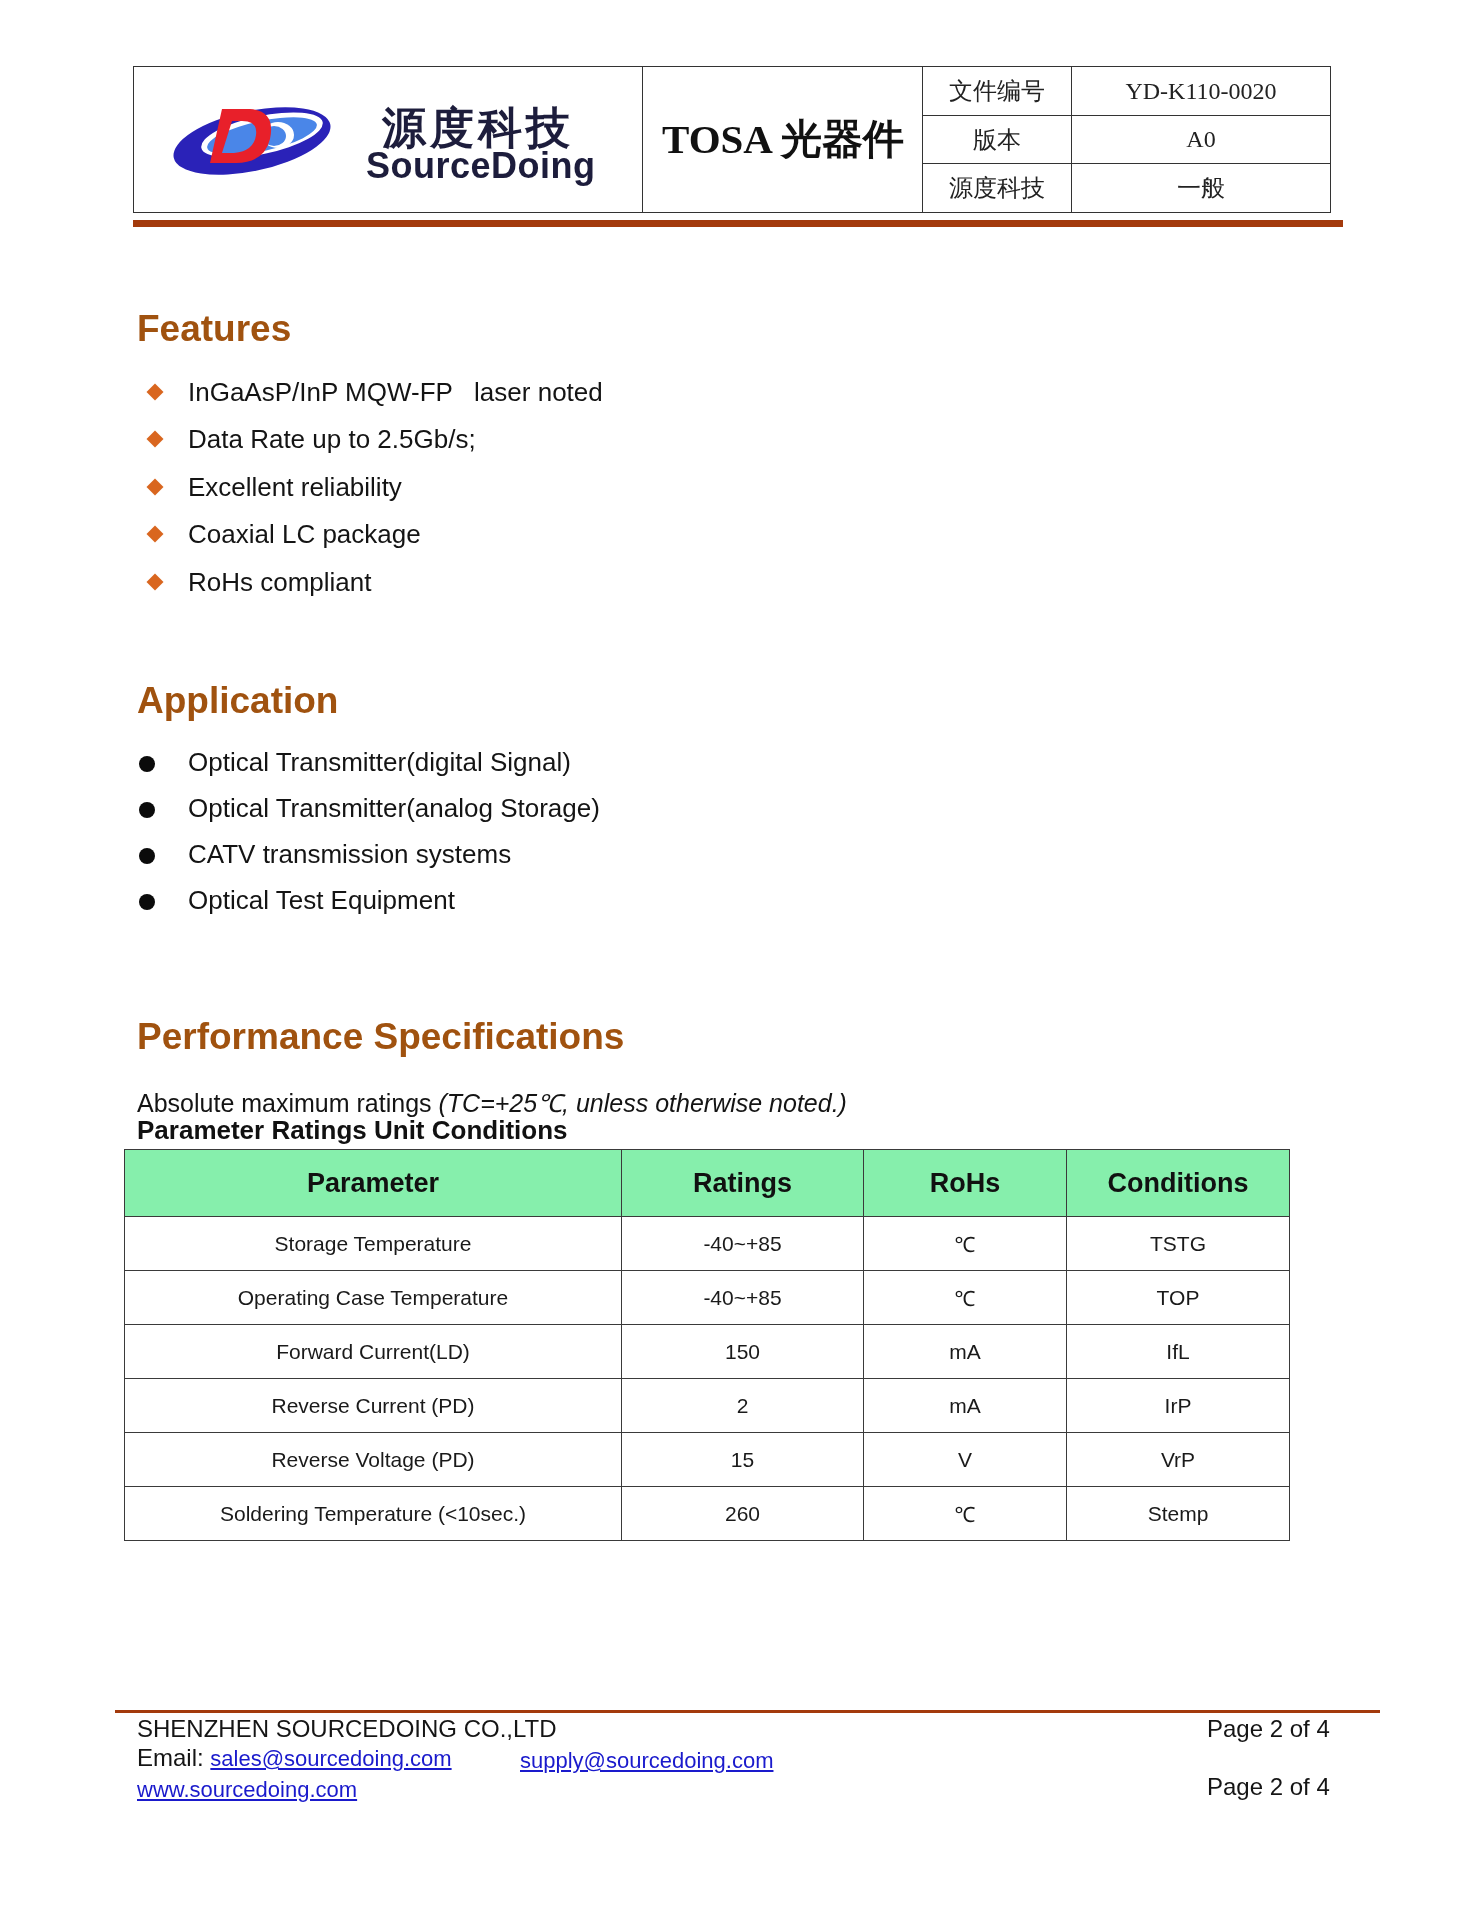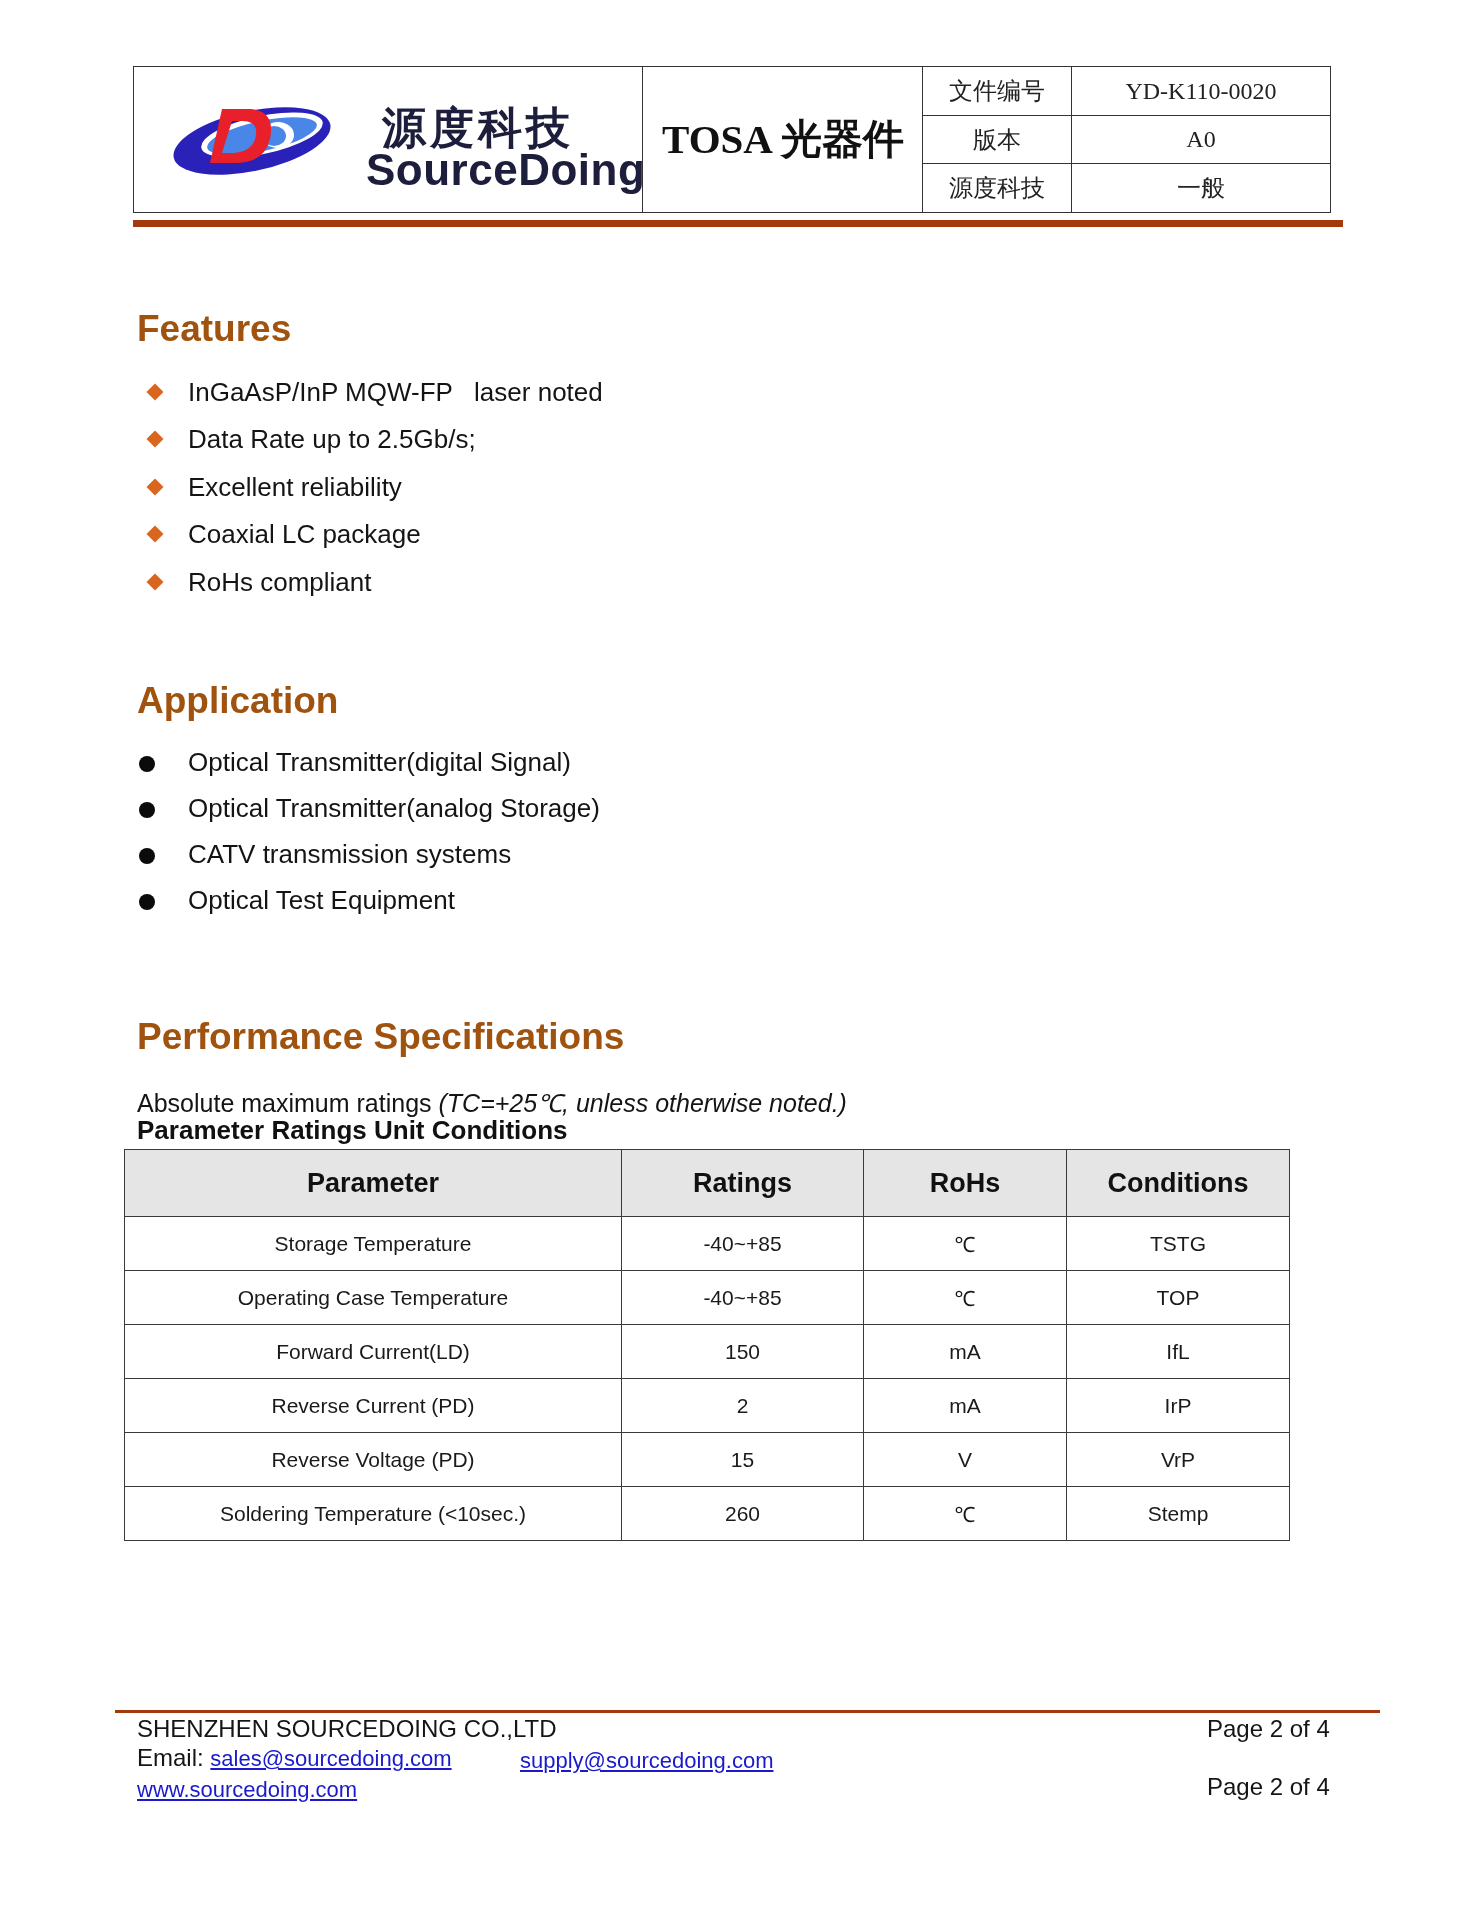--- a/index.html
+++ b/index.html
@@ -8,21 +8,21 @@
 
   
   .hdr { position: absolute; left: 133px; top: 66px; width: 1198px; height: 147px;
          border: 1.5px solid #333; box-sizing: border-box; }
   .hdr .vline { position: absolute; top: 0; bottom: 0; width: 0; border-left: 1.5px solid #333; }
   .hdr .hline { position: absolute; height: 0; border-top: 1.5px solid #333; }
   .logo { position: absolute; left: 36px; top: 34px; width: 440px; height: 80px; }
   .logo-cn { position: absolute; left: 212px; top: -2px; font-family: "DejaVu Sans", sans-serif;
              font-size: 44px; letter-spacing: 4px; color: #1d1d3c; font-weight: bold; white-space: nowrap; }
   .logo-en { position: absolute; left: 196px; top: 44px; font-family: "Liberation Sans", sans-serif;
-             font-size: 44px; font-weight: bold; color: #1d1d3c; white-space: nowrap; letter-spacing: 0.5px; }
+             font-size: 36px; font-weight: bold; color: #1d1d3c; white-space: nowrap; letter-spacing: 0.5px; }
   .doc-title { position: absolute; left: 509px; width: 280px; top: 0; height: 145px;
                display: flex; align-items: center; justify-content: center;
                font-family: "Liberation Serif", serif; font-weight: bold; font-size: 41px; color: #111; white-space: nowrap; }
   .meta-cell { position: absolute; display: flex; align-items: center; justify-content: center;
                font-family: "Liberation Serif", serif; font-size: 24px; color: #222; white-space: nowrap; }
   .orange-bar { position: absolute; left: 133px; top: 220px; width: 1210px; height: 7px; background: #a33a0c; }
 
   
   .h1 { position: absolute; left: 137px; font-weight: bold; font-size: 37px; color: #a0520f; white-space: nowrap; }
 
@@ -31,21 +31,21 @@
   .diamond { position: absolute; width: 12px; height: 12px; background: #d9661f; transform: rotate(45deg); }
   .dot { position: absolute; width: 16px; height: 16px; border-radius: 50%; background: #0b0b0b; }
 
   .note { position: absolute; left: 137px; top: 1085px; font-size: 25px; color: #141414; white-space: nowrap; }
   .note i { font-style: italic; }
   .subhead { position: absolute; left: 137px; top: 1115px; font-size: 26px; font-weight: bold; color: #111; white-space: nowrap; }
 
   
   table.spec { position: absolute; left: 124px; top: 1149px; border-collapse: collapse; table-layout: fixed; width: 1165px; }
   table.spec th, table.spec td { border: 1.5px solid #3a3a3a; text-align: center; padding: 0; }
-  table.spec th { background: #e5e5e5; height: 66px; font-size: 27px; font-weight: bold; color: #111; }
+  table.spec th { background: #86efac; height: 66px; font-size: 27px; font-weight: bold; color: #111; }
   table.spec td { height: 53px; font-size: 21px; color: #1a1a1a; }
 
   
   .footer-line { position: absolute; left: 115px; top: 1710px; width: 1265px; height: 3px; background: #a33a0c; }
   .ft { position: absolute; font-size: 24px; color: #151515; white-space: nowrap; }
   .ft a, .lnk { color: #1a1acc; text-decoration: underline; }
 </style>
 </head>
 <body>
 

